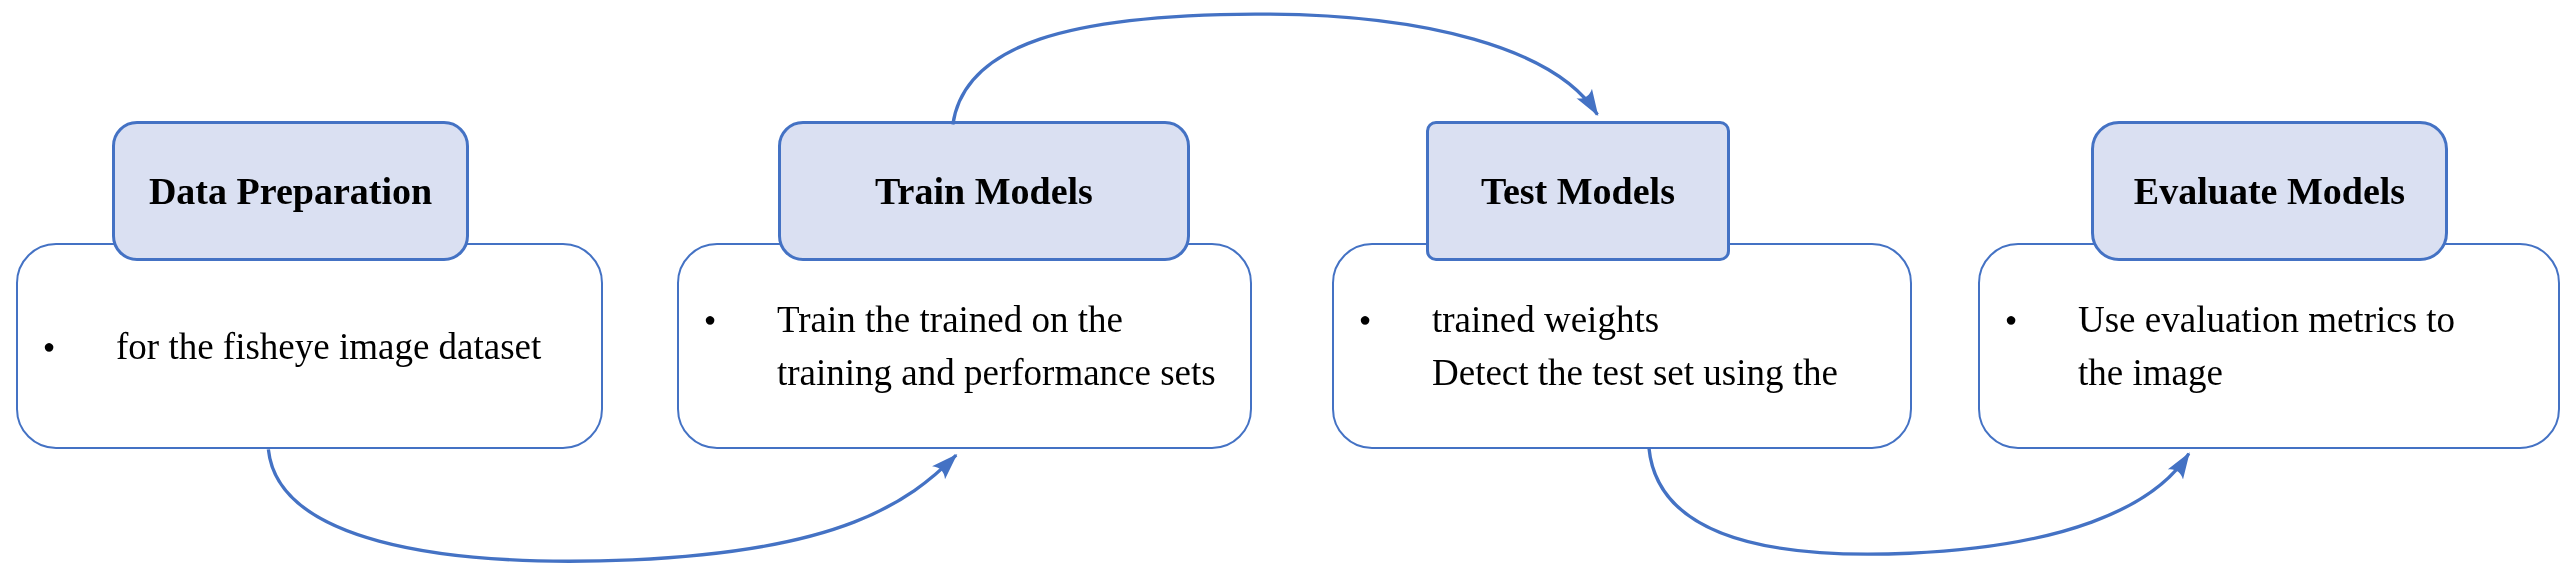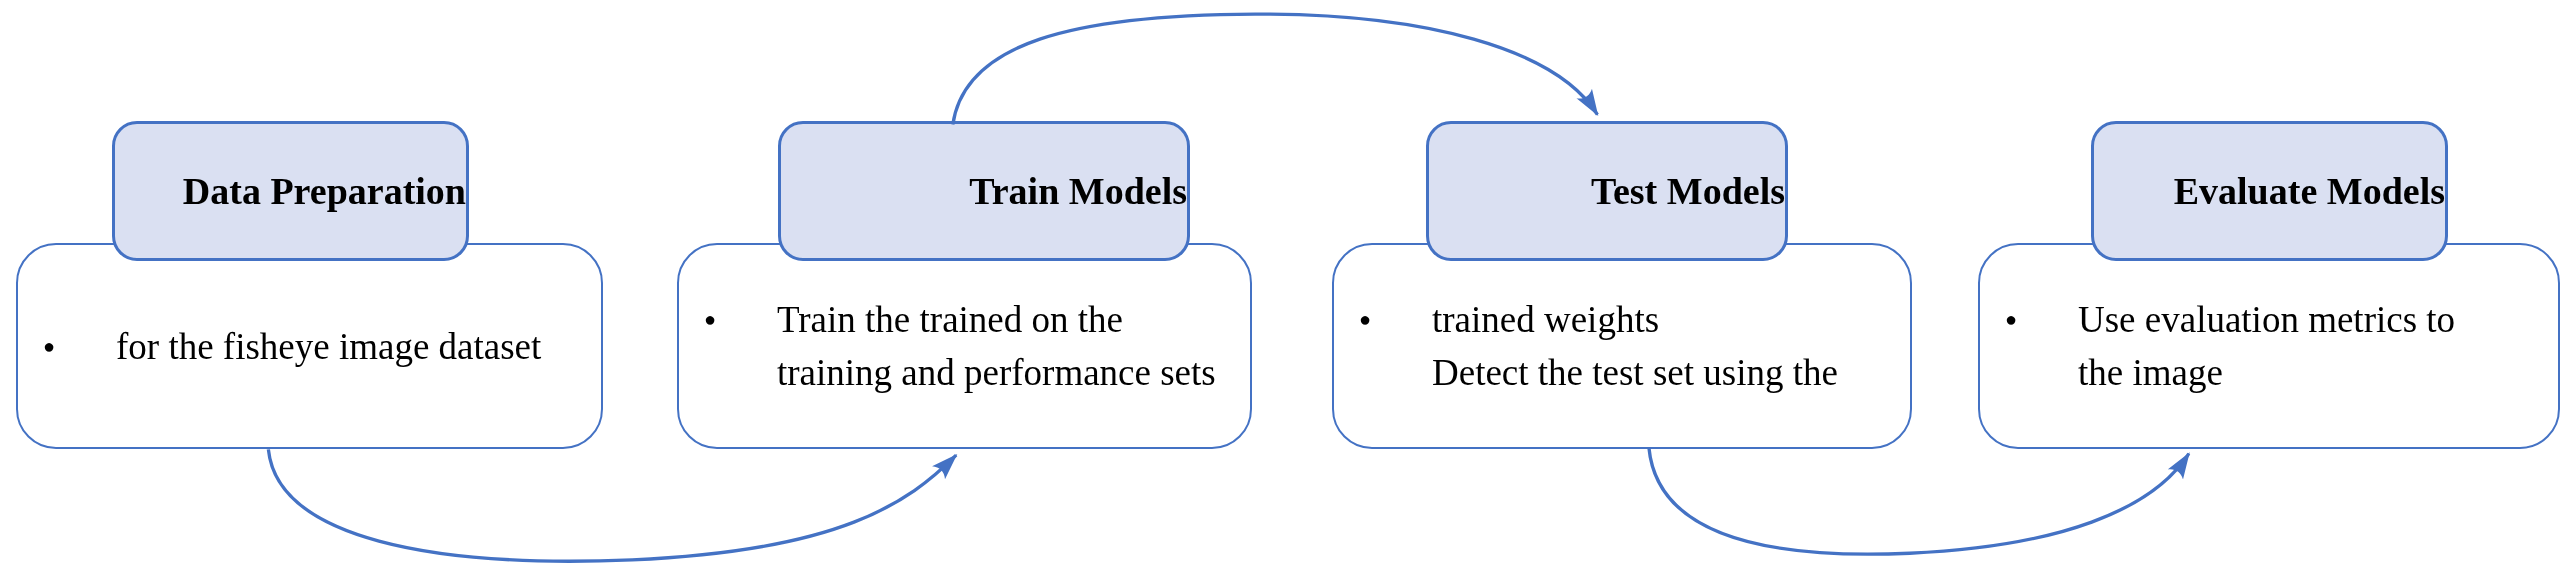--- a/index.html
+++ b/index.html
@@ -58,21 +58,21 @@
   .header-box {
     position: absolute;
     top: 121px;
     height: 140px;
     background: #DAE0F2;
     border: 3.3px solid #4472C4;
     border-radius: 25px;
     box-sizing: border-box;
     display: flex;
     align-items: center;
-    justify-content: flex-end;
+    justify-content: center;
     z-index: 2;
   }
   .header-title {
     font-size: 38px;
     font-weight: bold;
     color: #000000;
     white-space: nowrap;
   }
   #arrows {
     position: absolute;
@@ -123,36 +123,36 @@
       <div class="bullet-row">
         <div class="bullet-col">●</div>
         <div class="lines-col">
           <div class="t-line">trained weights</div>
           <div class="t-line">Detect the test set using the</div>
           <div class="t-line"></div>
         </div>
       </div>
     </div>
   </div>
-  <div class="header-box" style="left:1426px;width:362px;">
+  <div class="header-box" style="left:1426px;width:304px;border-radius:10px;">
     <div class="header-title">Test Models</div>
   </div>
 
   <div class="body-box" style="left:1978px;width:582px;">
     <div class="body-content">
       <div class="bullet-row">
         <div class="bullet-col">●</div>
         <div class="lines-col">
           <div class="t-line">Use evaluation metrics to</div>
           <div class="t-line">the image</div>
         </div>
       </div>
     </div>
   </div>
-  <div class="header-box" style="left:2091px;width:357px;">
+  <div class="header-box" style="left:2091px;width:357px;border-radius:28px;">
     <div class="header-title">Evaluate Models</div>
   </div>
 
   <svg id="arrows" width="2576" height="569" viewBox="0 0 3099 685">
     <defs>
       <marker id="ah" markerUnits="userSpaceOnUse" markerWidth="40" markerHeight="32" refX="30" refY="12" orient="auto">
         <path d="M0,1 L32,12 L0,23 C6,16 6,8 0,1 Z" fill="#4472C4"></path>
       </marker>
     </defs>
     <path d="M 322 541 C 333 648, 520 684, 760 674 C 1010 663, 1092 606, 1150 548" fill="none" stroke="#4472C4" stroke-width="4" marker-end="url(#ah)"></path>

